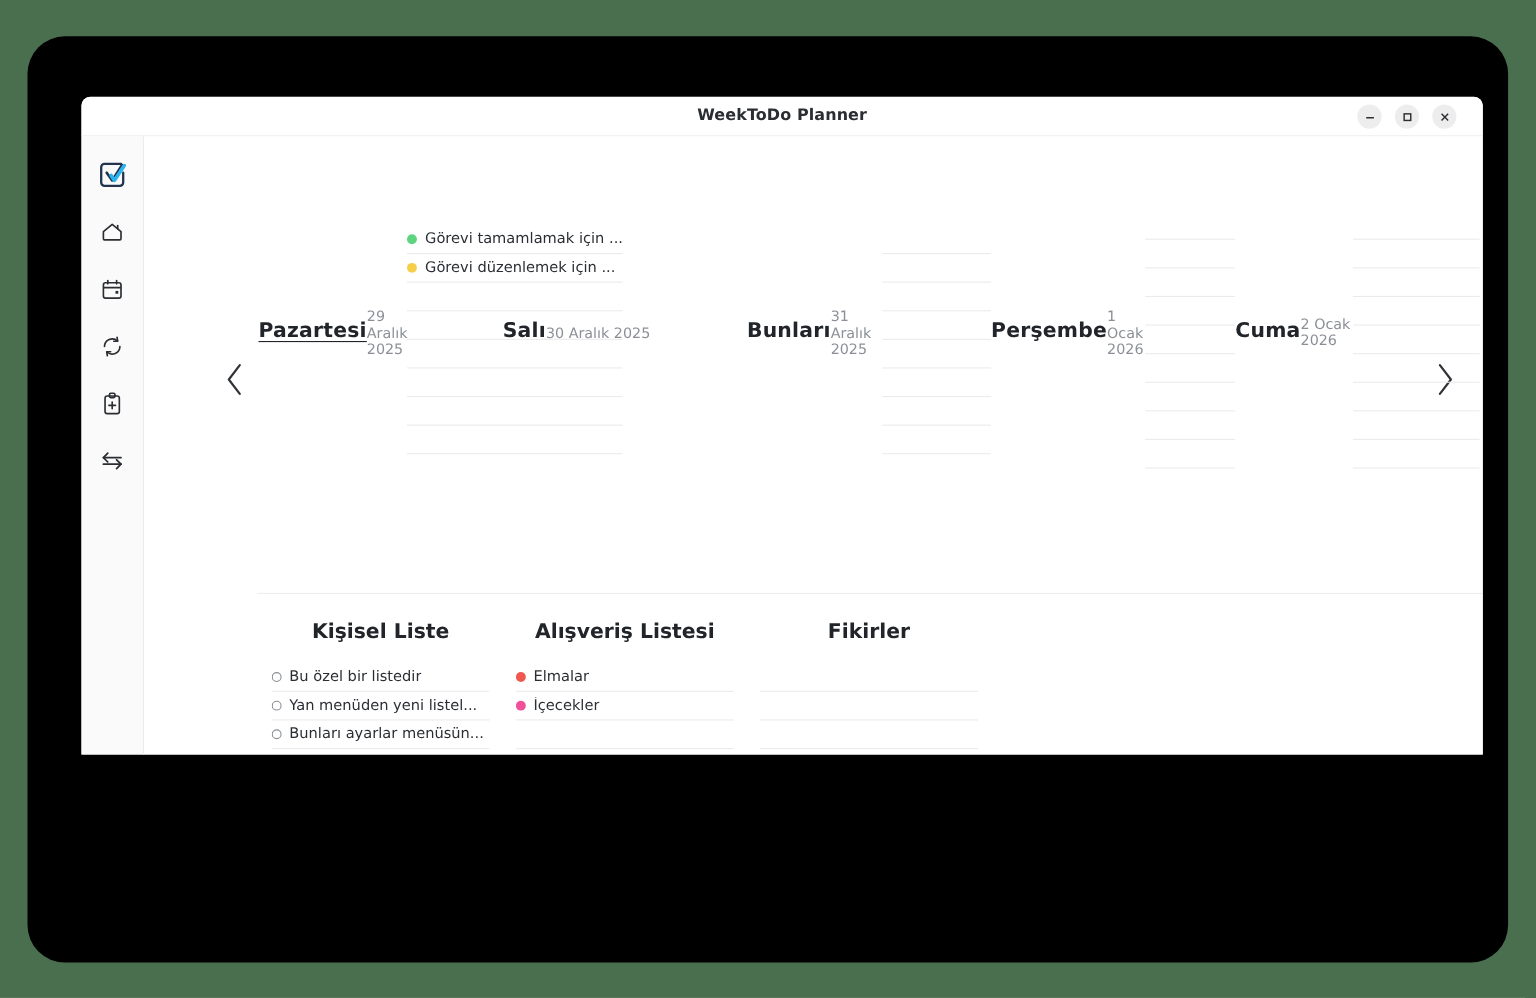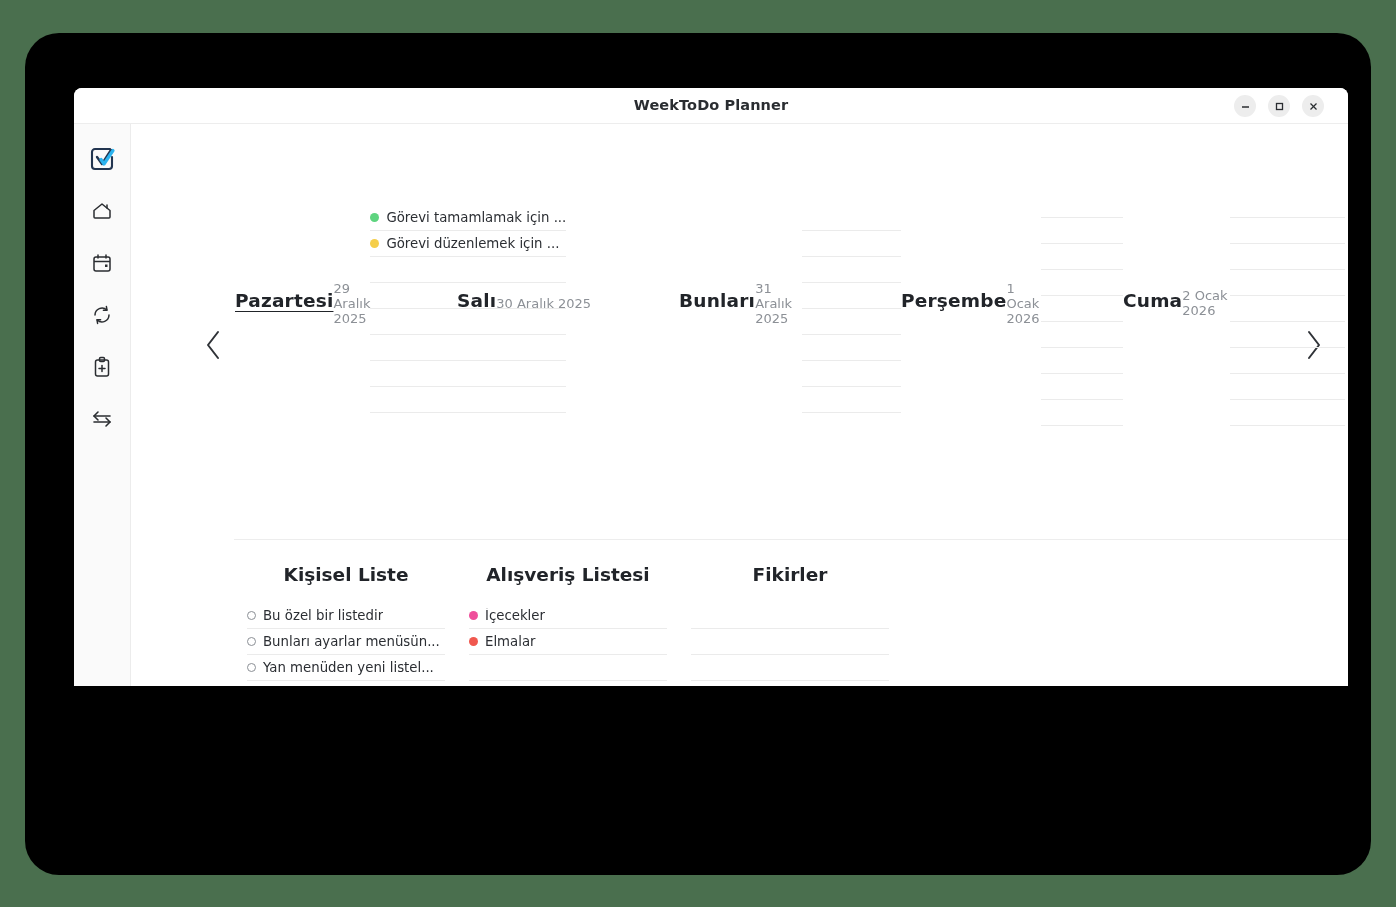--- a/index.html
+++ b/index.html
@@ -366,44 +366,44 @@
         <div id="lists-grid">
             <div class="list-col">
               <div class="list-title">Kişisel Liste</div>
               <div class="rows">
                 <div class="row">
                   <span class="circ"></span>
                   <span class="task-text">Bu özel bir listedir</span>
                 </div>
                 <div class="row">
                   <span class="circ"></span>
+                  <span class="task-text">Yan menüden yeni listel...</span>
+                </div>
+                <div class="row">
+                  <span class="circ"></span>
                   <span class="task-text">Bunları ayarlar menüsün...</span>
-                </div>
-                <div class="row">
-                  <span class="circ"></span>
-                  <span class="task-text">Yan menüden yeni listel...</span>
                 </div>
                 <div class="row empty"></div>
                 <div class="row empty"></div>
                 <div class="row empty"></div>
                 <div class="row empty"></div>
                 <div class="row empty"></div>
                 <div class="row empty"></div>
               </div>
             </div>
             <div class="list-col">
               <div class="list-title">Alışveriş Listesi</div>
               <div class="rows">
                 <div class="row">
+                  <span class="dot" style="background: rgb(240, 88, 79);"></span>
+                  <span class="task-text">Elmalar</span>
+                </div>
+                <div class="row">
                   <span class="dot" style="background: rgb(239, 79, 155);"></span>
                   <span class="task-text">İçecekler</span>
-                </div>
-                <div class="row">
-                  <span class="dot" style="background: rgb(240, 88, 79);"></span>
-                  <span class="task-text">Elmalar</span>
                 </div>
                 <div class="row empty"></div>
                 <div class="row empty"></div>
                 <div class="row empty"></div>
                 <div class="row empty"></div>
                 <div class="row empty"></div>
                 <div class="row empty"></div>
                 <div class="row empty"></div>
               </div>
             </div>

